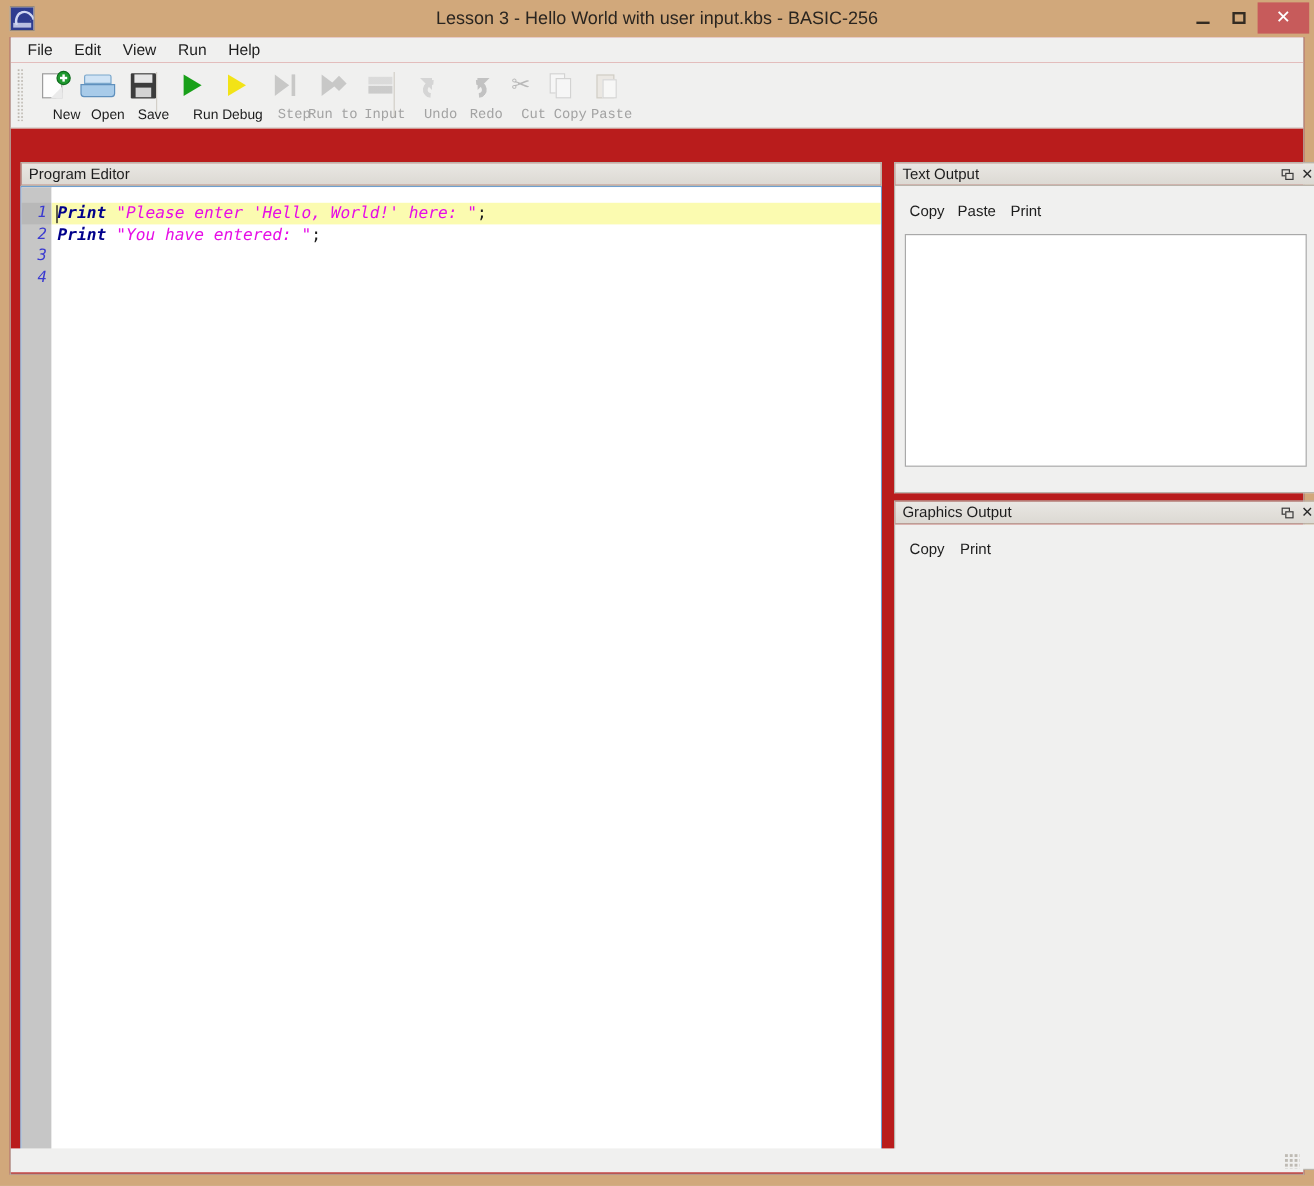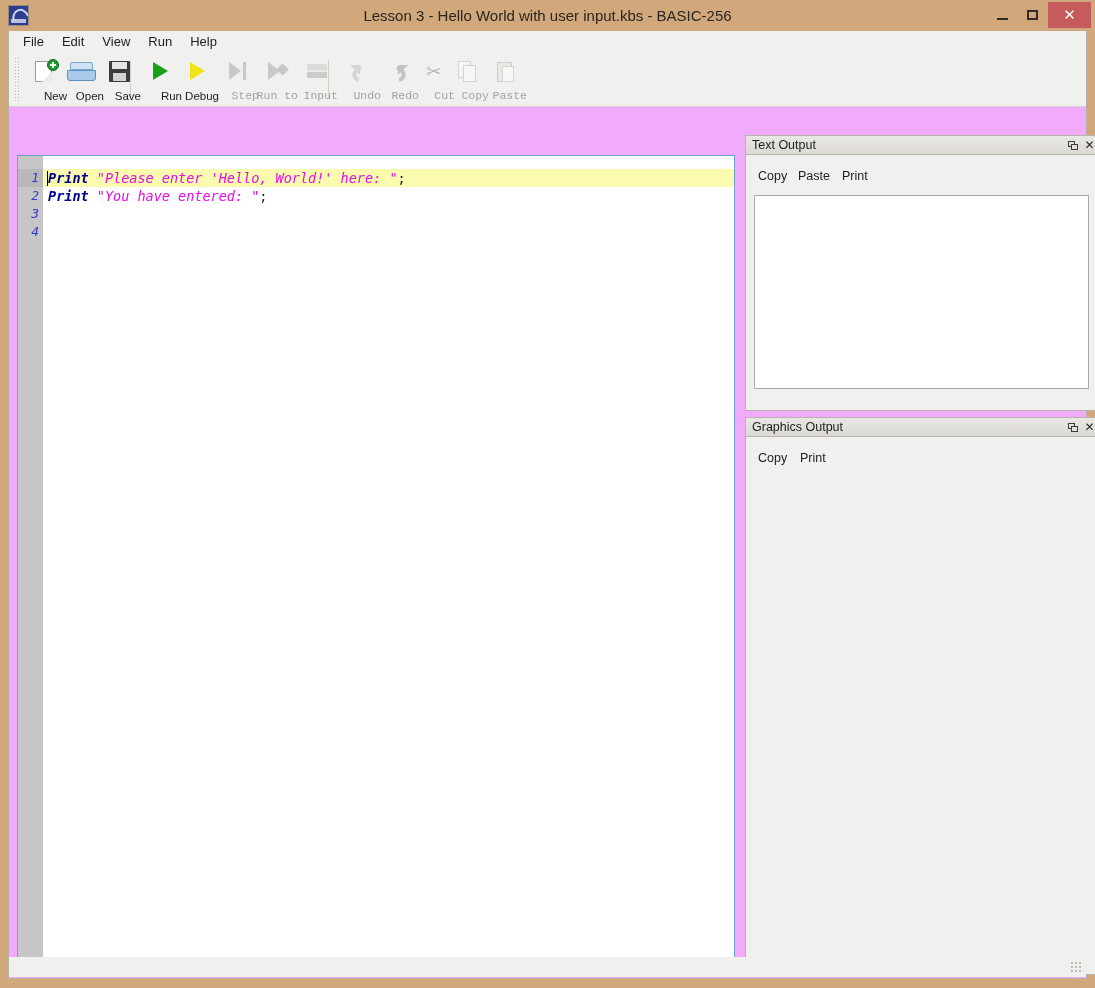--- a/index.html
+++ b/index.html
@@ -109,21 +109,21 @@
     text-align: center;
     color: #fff;
     font-size: 15px;
   }
 
   
   #client {
     position: absolute;
     left: 8px; top: 31px;
     width: 1079px; height: 948px;
-    background: #f0abfc;
+    background: #b91c1c;
     border: 1px solid #b6b0a6;
     border-top: none;
     box-sizing: border-box;
   }
 
   
   #menubar {
     position: absolute;
     left: 0; top: 0;
     width: 1077px; height: 21px;
@@ -649,20 +649,23 @@
           <span class="lbl">Copy</span>
         </div>
         <div class="tbtn disabled" style="left: 474px;">
           <span class="ico" style="opacity: 0.55;">
             <span class="ic-paste"></span>
           </span>
           <span class="lbl">Paste</span>
         </div>
       </div>
 
+    <div class="dock-title" style="left:8px; top:104px; width:718px;">
+      <span class="t">Program Editor</span>
+    </div>
 
     <div id="editor-pane">
       <div id="gutter">
           <div style="height: 13px;"></div>
           <div class="gut-num hl">1</div>
           <div class="gut-num">2</div>
           <div class="gut-num">3</div>
           <div class="gut-num">4</div>
         </div>
       <div id="code-area">

